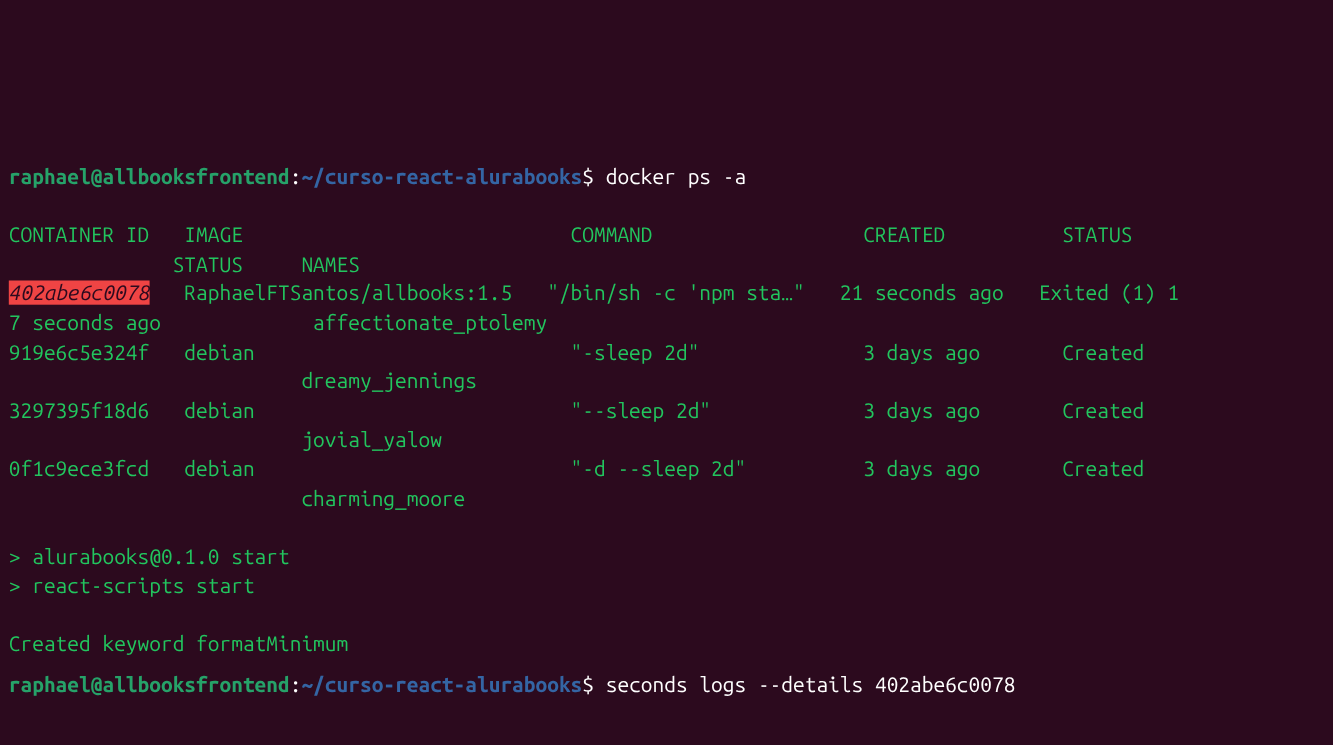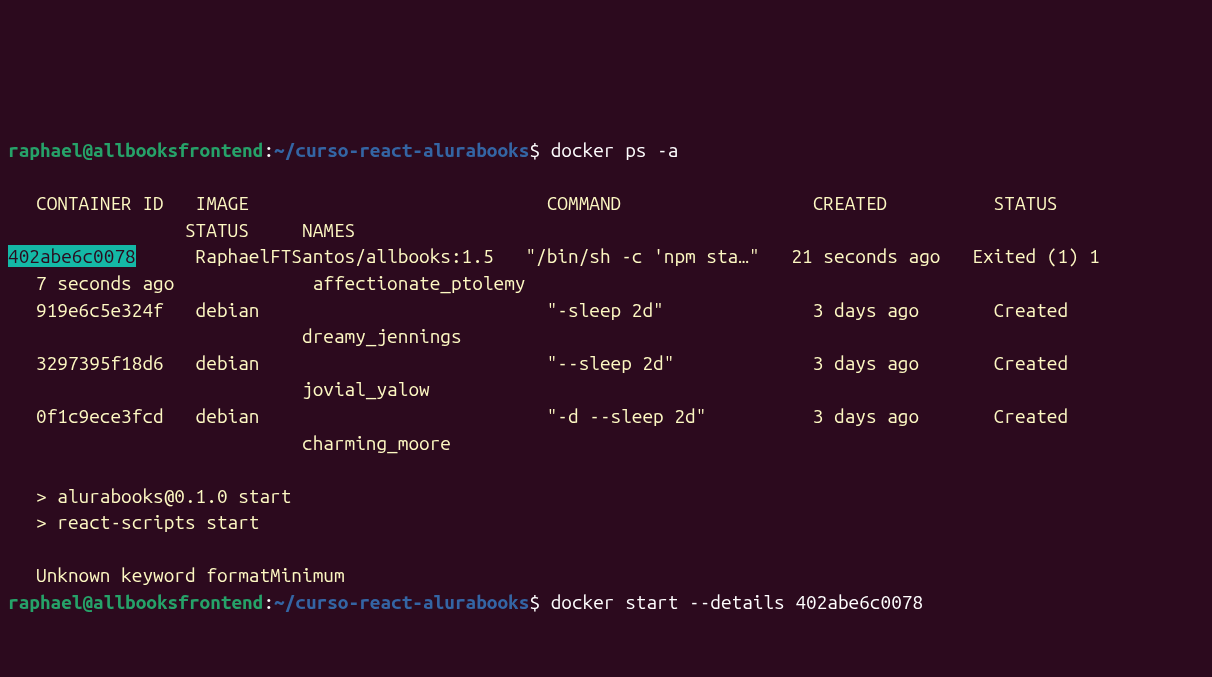--- a/index.html
+++ b/index.html
@@ -31,29 +31,30 @@
       color: #3465a4;
       font-weight: bold;
     }
     .dollar {
       color: #ffffff;
     }
     .cmd {
       color: #ffffff;
     }
     .output {
-      color: #fef9c3;
-      margin-left: 28px;
+      color: #22c55e;
     }
     .highlighted {
-      background-color: #14b8a6;
+      background-color: #ef4444;
       color: #2c0a1e;
+      font-style: italic;
     }
     .prompt-line {
       display: block;
+      margin-top: 10px;
     }
   </style>
 </head>
 <body>
 
 
 
 <div>
 <span class="prompt-line"><span class="user-host">raphael@allbooksfrontend</span><span class="colon">:</span><span class="path">~/curso-react-alurabooks</span><span class="dollar">$</span> <span class="cmd">docker ps -a</span></span>
 <span class="line output">CONTAINER ID   IMAGE                            COMMAND                  CREATED          STATUS</span>
@@ -63,22 +64,22 @@
 <span class="line output">919e6c5e324f   debian                           "-sleep 2d"              3 days ago       Created</span>
 <span class="line output">                         dreamy_jennings</span>
 <span class="line output">3297395f18d6   debian                           "--sleep 2d"             3 days ago       Created</span>
 <span class="line output">                         jovial_yalow</span>
 <span class="line output">0f1c9ece3fcd   debian                           "-d --sleep 2d"          3 days ago       Created</span>
 <span class="line output">                         charming_moore</span>
 <span class="line output"></span>
 <span class="line output">&gt; alurabooks@0.1.0 start</span>
 <span class="line output">&gt; react-scripts start</span>
 <span class="line output"></span>
-<span class="line output">Unknown keyword formatMinimum</span>
-<span class="prompt-line"><span class="user-host">raphael@allbooksfrontend</span><span class="colon">:</span><span class="path">~/curso-react-alurabooks</span><span class="dollar">$</span> <span class="cmd">docker start --details 402abe6c0078</span></span>
+<span class="line output">Created keyword formatMinimum</span>
+<span class="prompt-line"><span class="user-host">raphael@allbooksfrontend</span><span class="colon">:</span><span class="path">~/curso-react-alurabooks</span><span class="dollar">$</span> <span class="cmd">seconds logs --details 402abe6c0078</span></span>
 <span class="line output"></span>
 
 
 <span class="line output"></span>
 
 
 </div>
 
 
 

